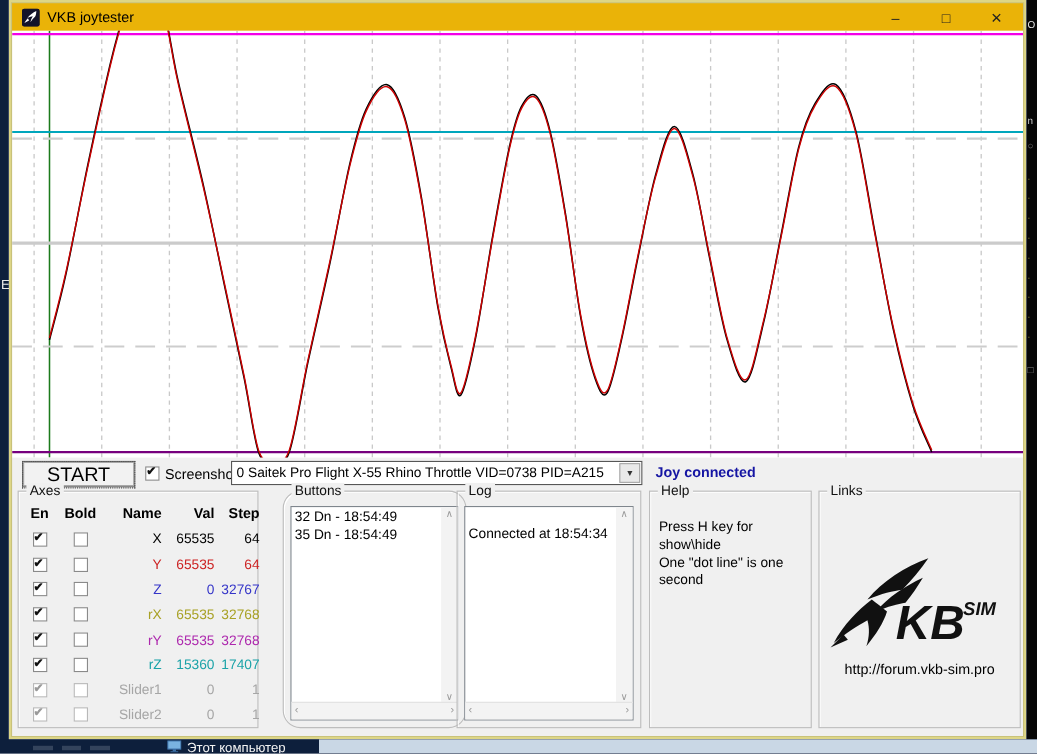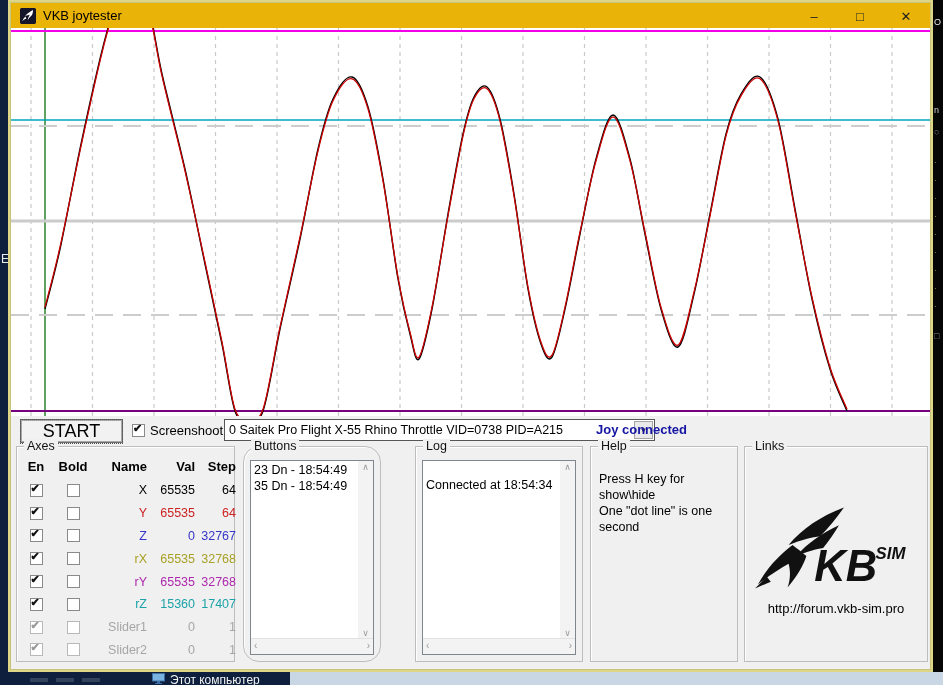--- a/index.html
+++ b/index.html
@@ -32,21 +32,21 @@
   
   .start-btn{position:absolute;left:12px;top:419px;width:101px;height:22px;background:#f2f2f2;
     border:1px solid #6d6d6d;box-shadow:inset 0 0 0 1px #a8a8a8;display:flex;align-items:center;justify-content:center;}
   .start-btn .inner{border:1px dotted #555;padding:1px 22px;font-size:18px;}
   .cb{width:13px;height:13px;background:#fff;border:1px solid #8a8a8a;display:inline-block;position:relative;box-sizing:border-box;}
   .cb.checked::after{content:"\2714";position:absolute;left:0px;top:-3px;font-size:11px;font-weight:bold;color:#111;}
   .cb.disabled{border-color:#b8b8b8;}
   .cb.disabled.checked::after{color:#9a9a9a;}
   .screenshot-cb{position:absolute;left:124px;top:424px;}
   .screenshot-label{position:absolute;left:142px;top:423px;font-size:13px;}
-  .dropdown{position:absolute;left:216px;top:419px;width:431px;height:22px;background:#fff;border:1px solid #565656;box-sizing:border-box;}
+  .dropdown{position:absolute;left:202px;top:419px;width:374px;height:22px;background:#fff;border:1px solid #565656;box-sizing:border-box;}
   .dropdown .dd-text{position:absolute;left:4px;top:3px;font-size:12.5px;white-space:nowrap;}
   .dd-btn{position:absolute;right:1px;top:1px;bottom:1px;width:17px;background:#e9e9e9;border:1px solid #a5a5a5;
      display:flex;align-items:center;justify-content:center;font-size:8px;color:#333;}
   .status{position:absolute;left:588px;top:422px;font-size:13px;font-weight:bold;color:#1515a3;}
   
   .gbox{position:absolute;top:446px;height:216px;border:1px solid #bdbdbd;box-shadow:inset 1px 1px 0 #ffffff;box-sizing:border-box;}
   .gtitle{position:absolute;top:-8px;left:7px;background:#f0f0f0;padding:0 3px;font-size:12.5px;color:#111;}
   
   .ax-head{position:absolute;left:2px;top:12px;right:2px;height:18px;display:grid;
      grid-template-columns:34px 40px 54px 48px 41px;font-size:13px;font-weight:bold;}
@@ -254,25 +254,25 @@
           <span class="c2">
             <span class="cb disabled"></span>
           </span>
           <span class="nm" style="color: rgb(166, 166, 166);">Slider2</span>
           <span class="vl" style="color: rgb(166, 166, 166);">0</span>
           <span class="st" style="color: rgb(166, 166, 166);">1</span>
         </div>
       </div>
   </div>
 
-  <div class="gbox" style="left:235px;width:138px;border-radius:16px;">
+  <div class="gbox" style="left:249px;width:167px;border-radius:16px;">
     <span class="gtitle">Buttons</span>
     <div class="listbox">
       <div class="lb-content" id="buttons-list">
-          <div>23 Dn - 18:54:49</div>
+          <div>32 Dn - 18:54:49</div>
           <div>35 Dn - 18:54:49</div>
         </div>
       <div class="vscroll">
         <span class="up">∧</span>
         <span class="down">∨</span>
       </div>
       <div class="hscroll">
         <span class="left">‹</span>
         <span class="right">›</span>
       </div>

